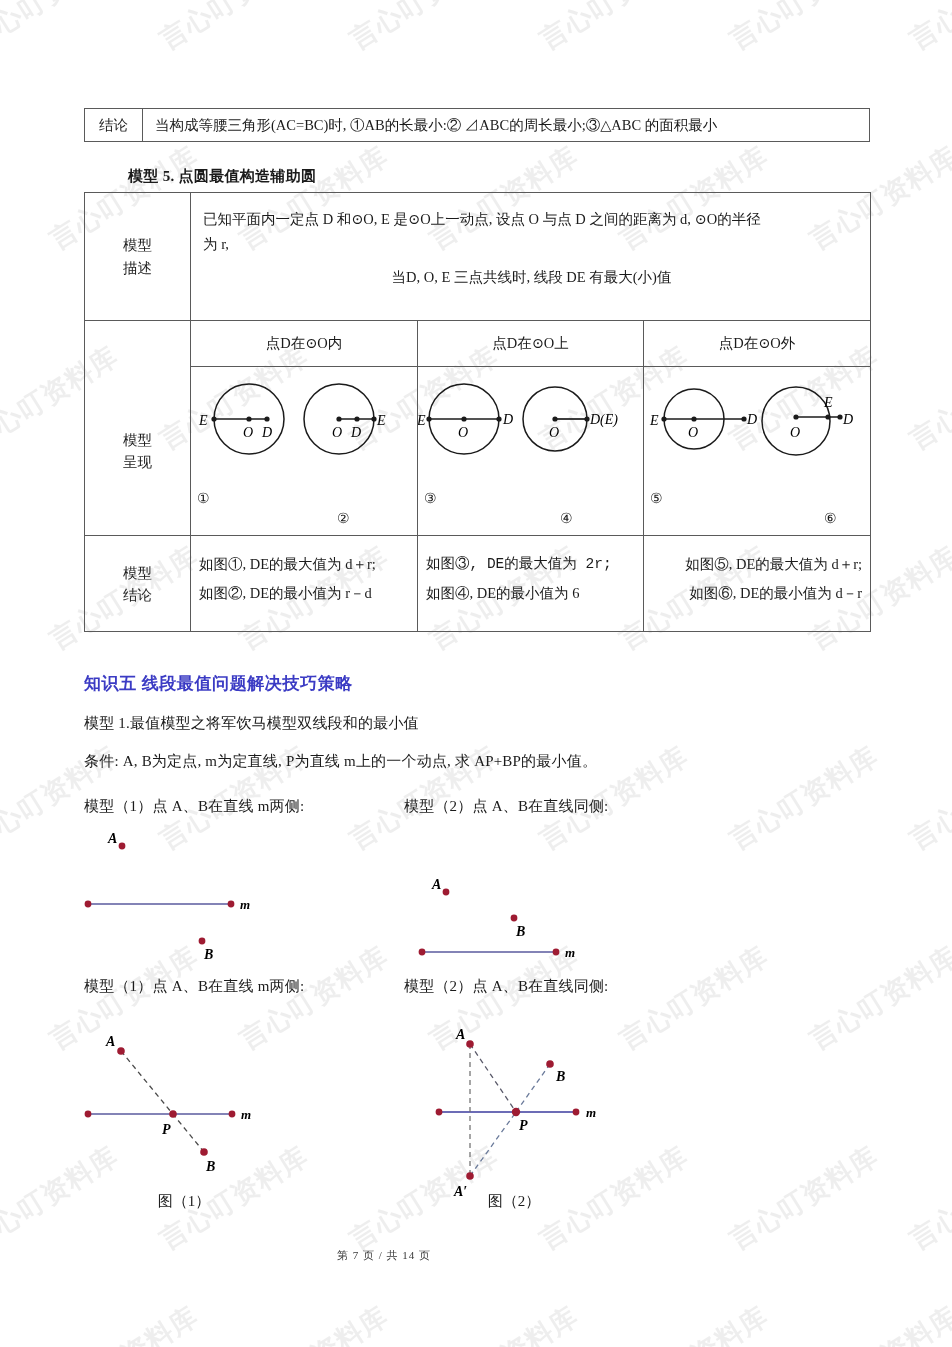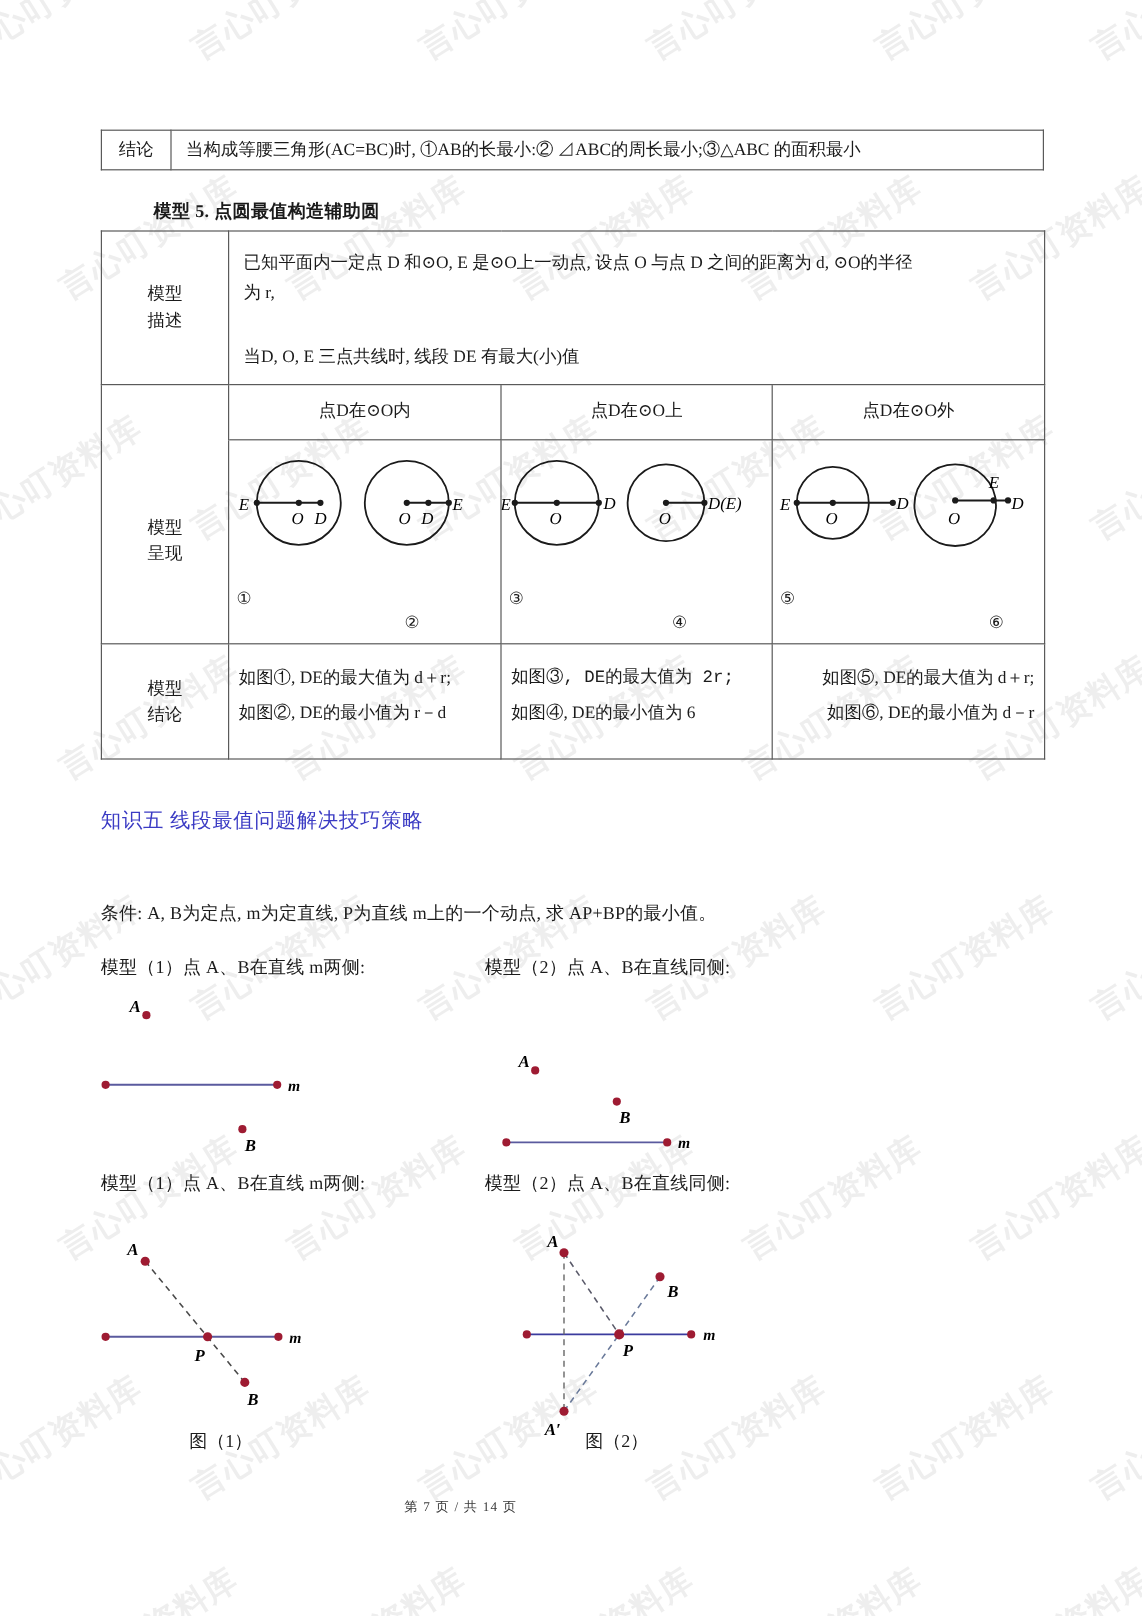--- a/index.html
+++ b/index.html
@@ -61,21 +61,21 @@
 
   
   .h-model {
     font-size: 15px;
     font-weight: bold;
     margin: 9px 0 7px 2px;
     letter-spacing: .3px;
   }
   .h-blue {
     font-size: 17px;
-    font-weight: normal;
+    font-weight: bold;
     color: #3b3bc4;
     letter-spacing: .6px;
   }
   .para {
     font-size: 15px;
     margin: 0;
     letter-spacing: .2px;
   }
 
   
@@ -184,21 +184,21 @@
 
       <tbody>
           <tr>
         <td class="lbl-cell lbl-two" style="width:106px;">
           <div>模型</div>
           <div>描述</div>
         </td>
         <td colspan="3" style="height:128px; vertical-align:top; padding:14px 10px 8px 12px;">
           <div style="line-height:1.75;">已知平面内一定点 D 和⊙O, E 是⊙O上一动点, 设点 O 与点 D 之间的距离为 d, ⊙O的半径</div>
           <div style="line-height:1.75;">为 r,</div>
-          <div style="line-height:1.75; margin-top:28px;">当D, O, E 三点共线时, 线段 DE 有最大(小)值</div>
+          <div style="line-height:1.75; margin-top:7px;text-align:center;">当D, O, E 三点共线时, 线段 DE 有最大(小)值</div>
         </td>
       </tr>
 
       <tr>
         <td style="border-bottom:none; border-top:1px solid #5a5a5a;"></td>
         <td style="text-align:center; height:46px;">点D在⊙O内</td>
         <td style="text-align:center;">点D在⊙O上</td>
         <td style="text-align:center;">点D在⊙O外</td>
       </tr>
 
@@ -301,20 +301,23 @@
         </td>
       </tr>
     </tbody>
       </table>
   </div>
 
   <div class="content" style="top:672px;">
     <div class="h-blue">知识五  线段最值问题解决技巧策略</div>
   </div>
 
+  <div class="content" style="top:714px;">
+    <div class="para">模型 1.最值模型之将军饮马模型双线段和的最小值</div>
+  </div>
 
   <div class="content" style="top:752px;">
     <div class="para">条件: A, B为定点, m为定直线, P为直线 m上的一个动点, 求 AP+BP的最小值。</div>
   </div>
 
   <div class="content" style="top:797px;">
     <div class="two-col">
       <div style="width:320px;" class="para">模型（1）点 A、B在直线 m两侧:</div>
       <div class="para">模型（2）点 A、B在直线同侧:</div>
     </div>

